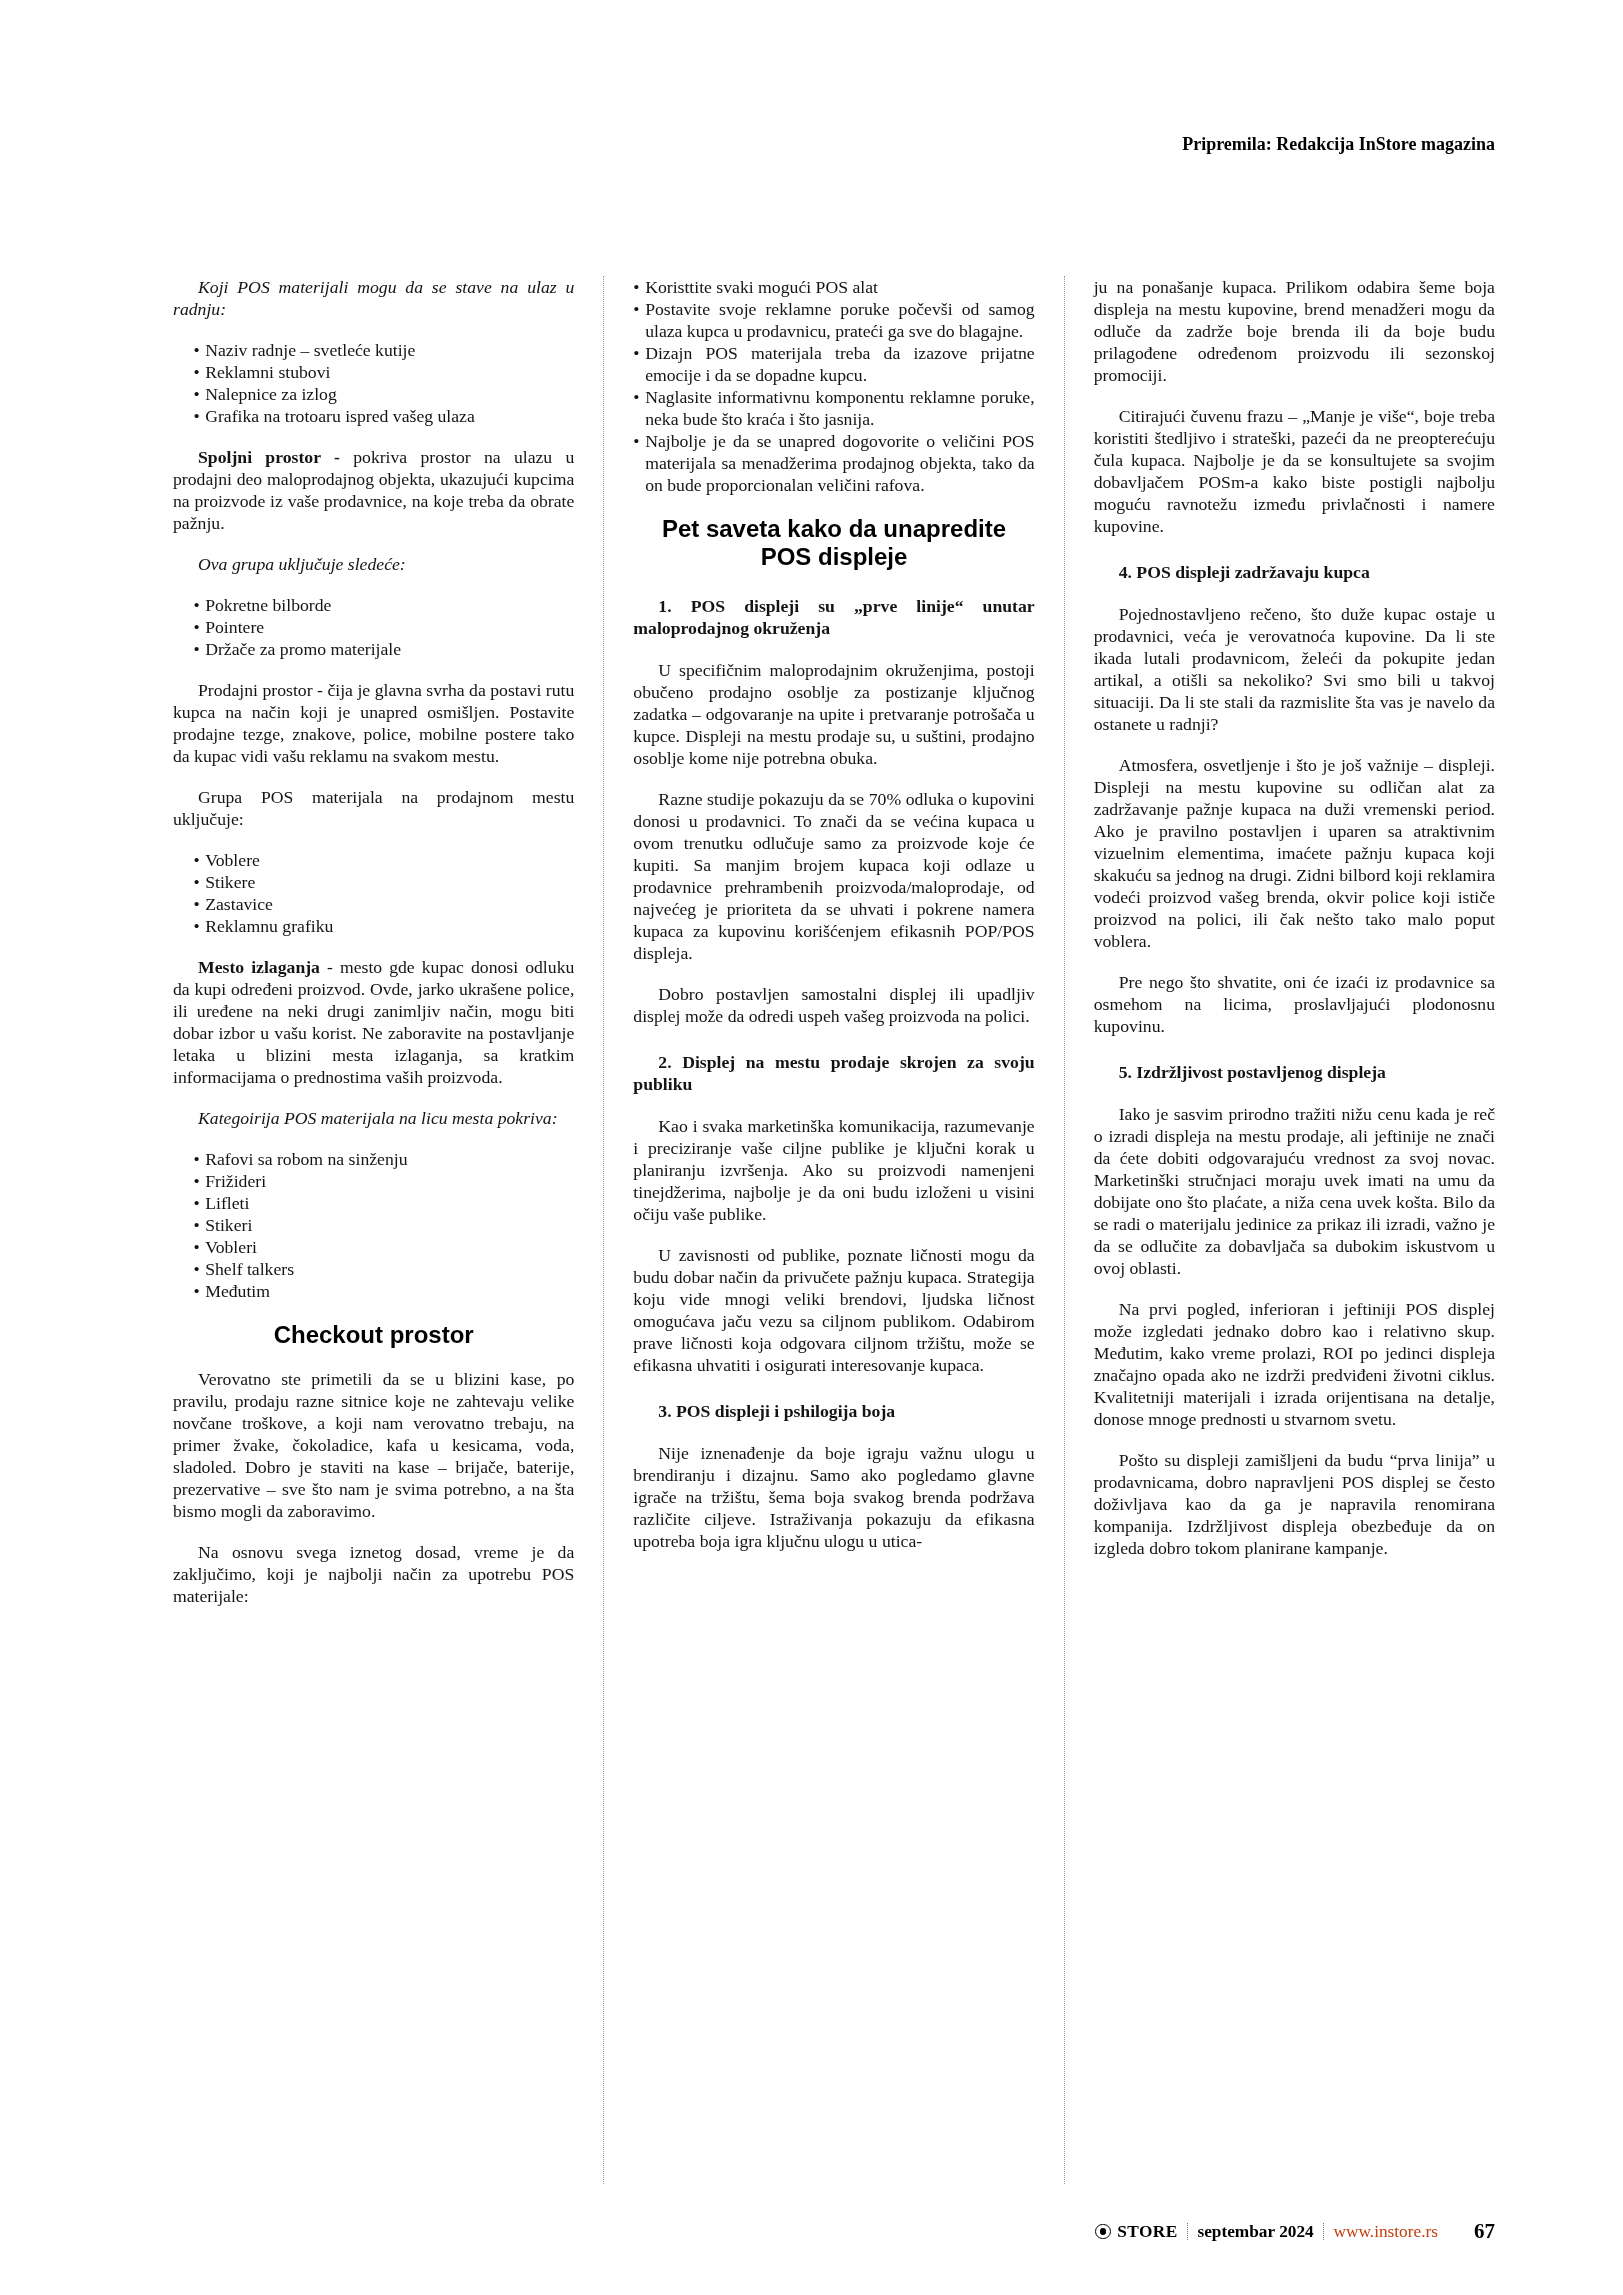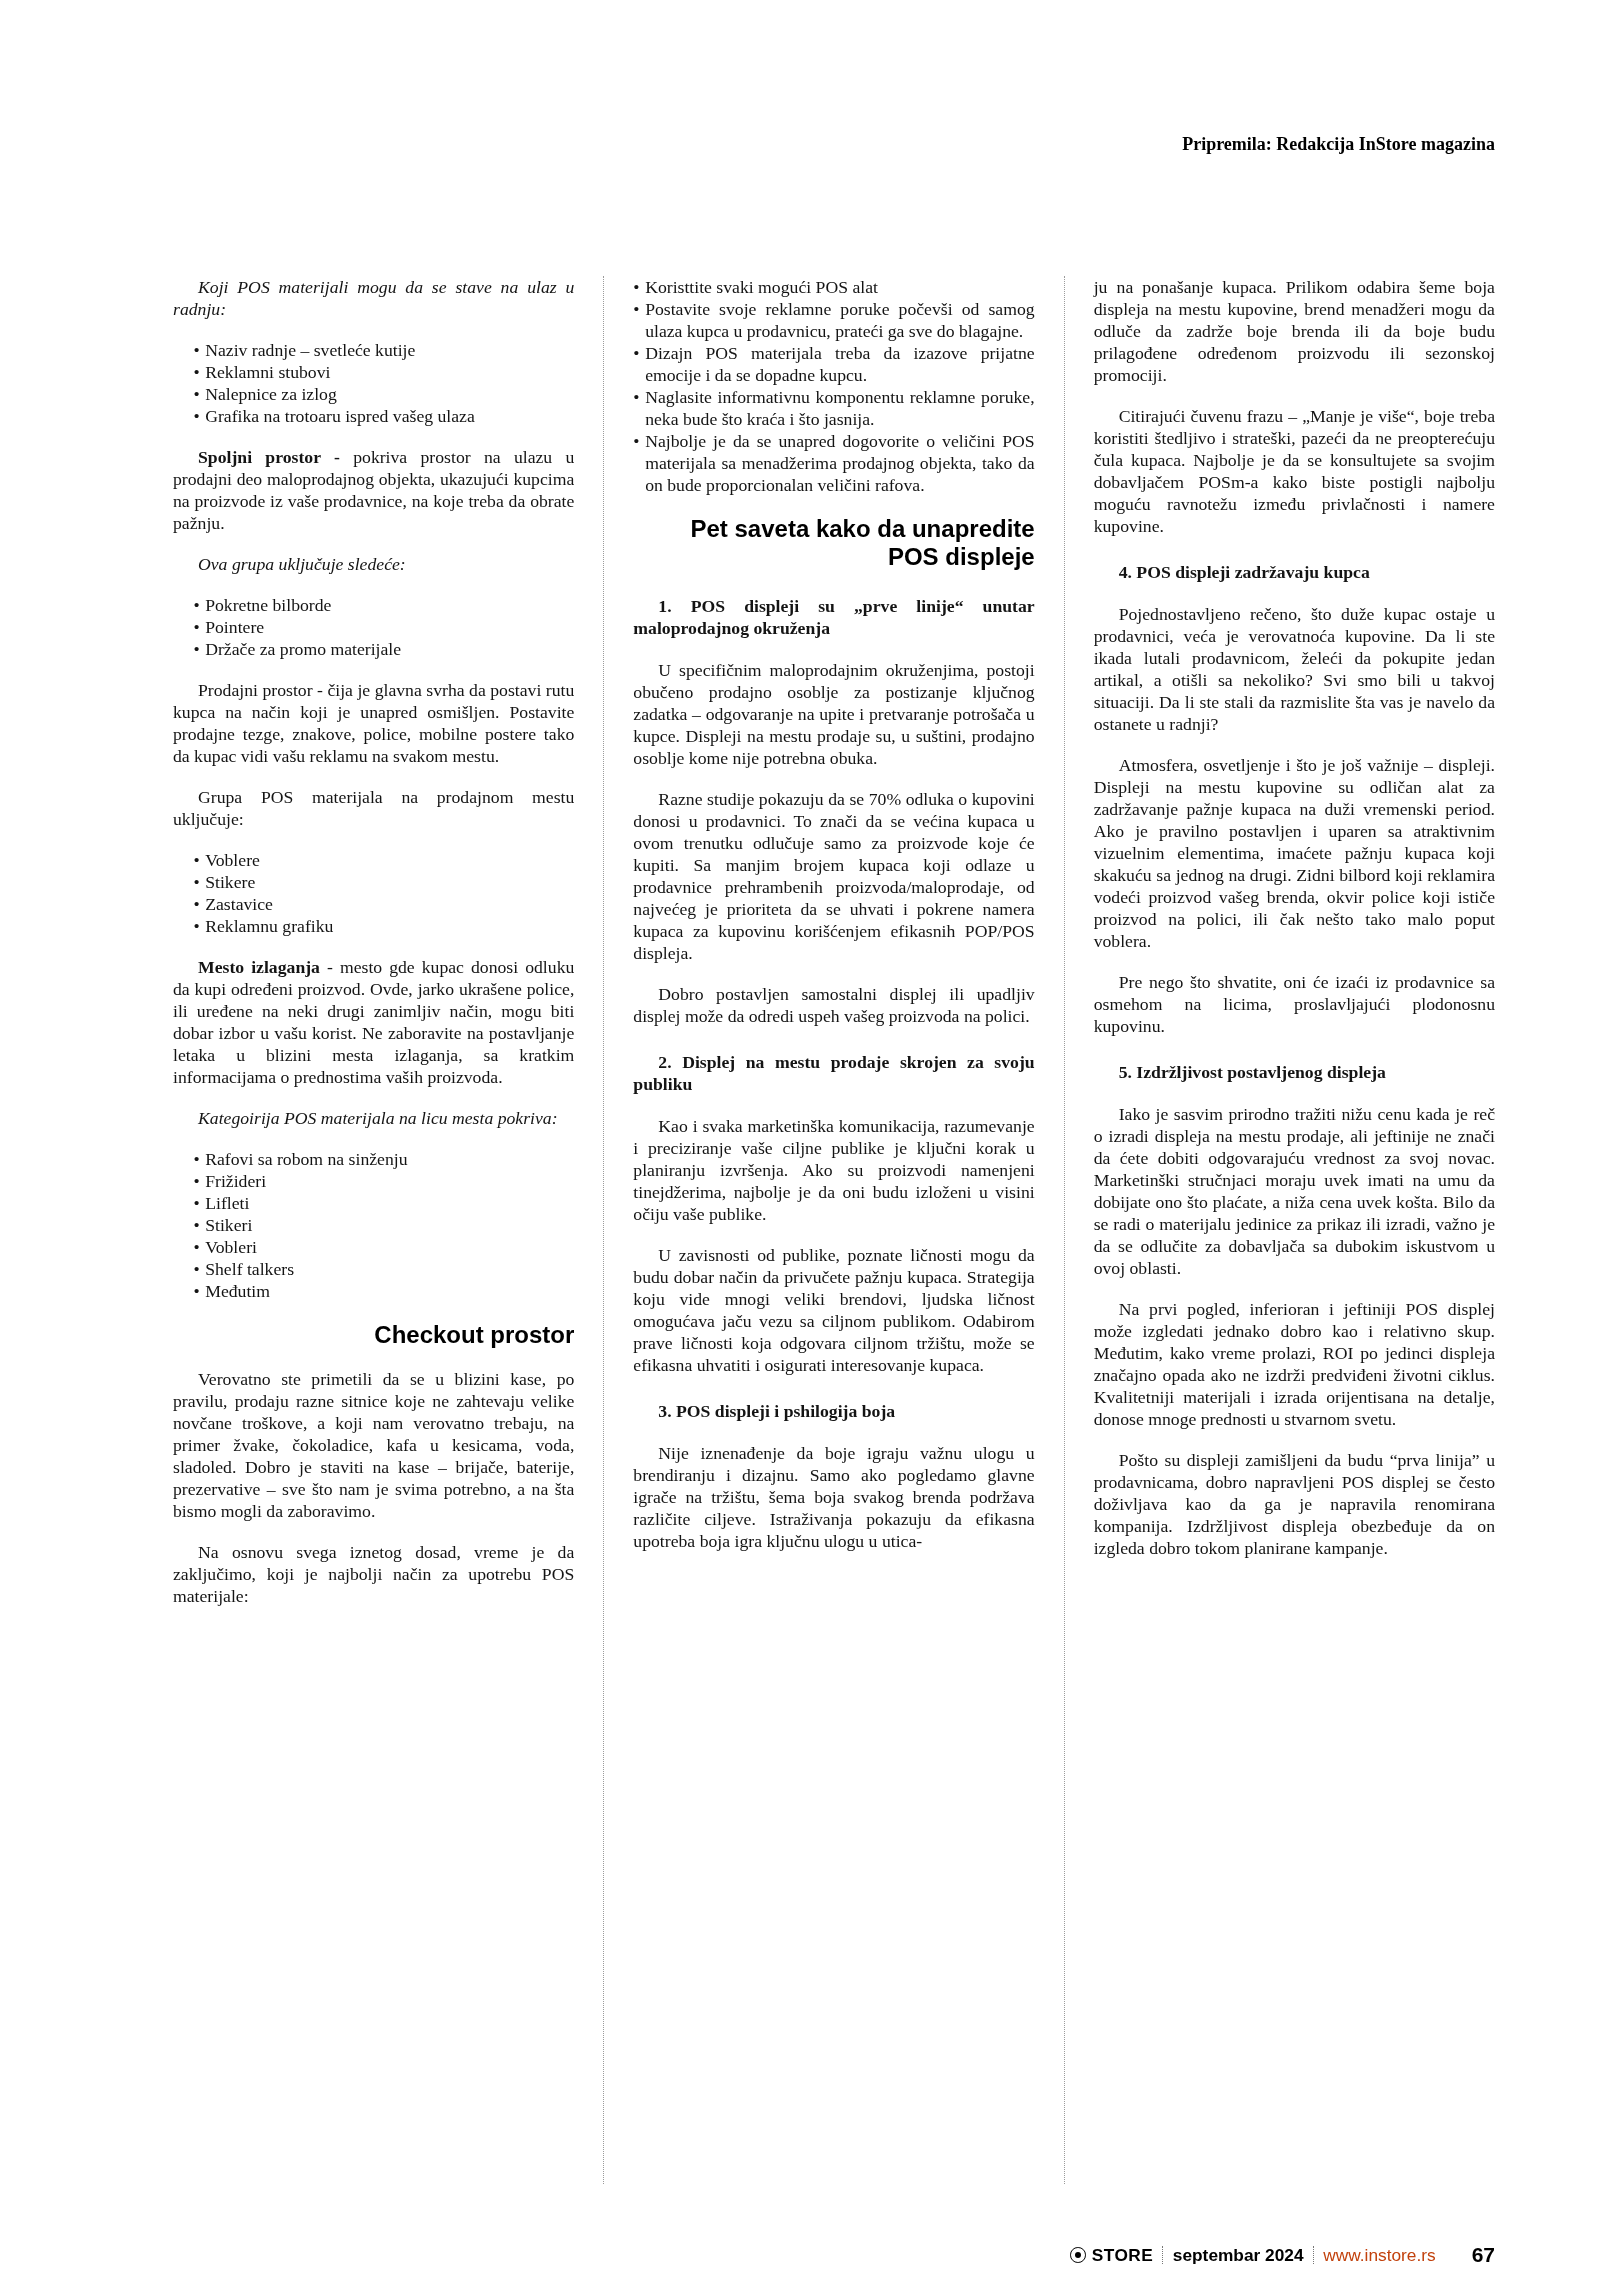--- a/index.html
+++ b/index.html
@@ -50,21 +50,21 @@
   p.italic { font-style: italic; }
   strong[data-name="bold-lead"] { font-weight: bold; }
 
   h2.heading {
     font-family: "Liberation Sans", "DejaVu Sans", sans-serif;
     font-size: 24px;
     line-height: 28px;
     font-weight: bold;
     color: #000;
     margin: 14px 0 19px 0;
-    text-align: right;
+    text-align: center;
   }
   .col h2.heading:first-child { margin-top: 0; }
 
   h3.subheading {
     font-weight: bold;
     margin: 23.6px 0 20.4px 0;
   }
 
   ul.bullets {
     list-style: none;
@@ -82,24 +82,24 @@
   ul.bullets li::before {
     content: "\2022";
     position: absolute;
     left: 0; top: 0;
   }
   .col > *:first-child { margin-top: 0; }
 
   
   .footer {
     position: absolute;
-    right: 128px; bottom: 28px;
+    right: 128px; bottom: 51px;
     display: flex;
     align-items: center;
-    font-family: Liberation Sans, sans-serif;
+    font-family: Liberation Serif, serif;
     font-size: 17.3px;
     color: #000;
   }
   .logo-ring {
     width: 15.7px; height: 15.7px;
     border: 1.6px solid #000;
     border-radius: 50%;
     display: inline-flex;
     align-items: center; justify-content: center;
     margin-right: 6.3px;

